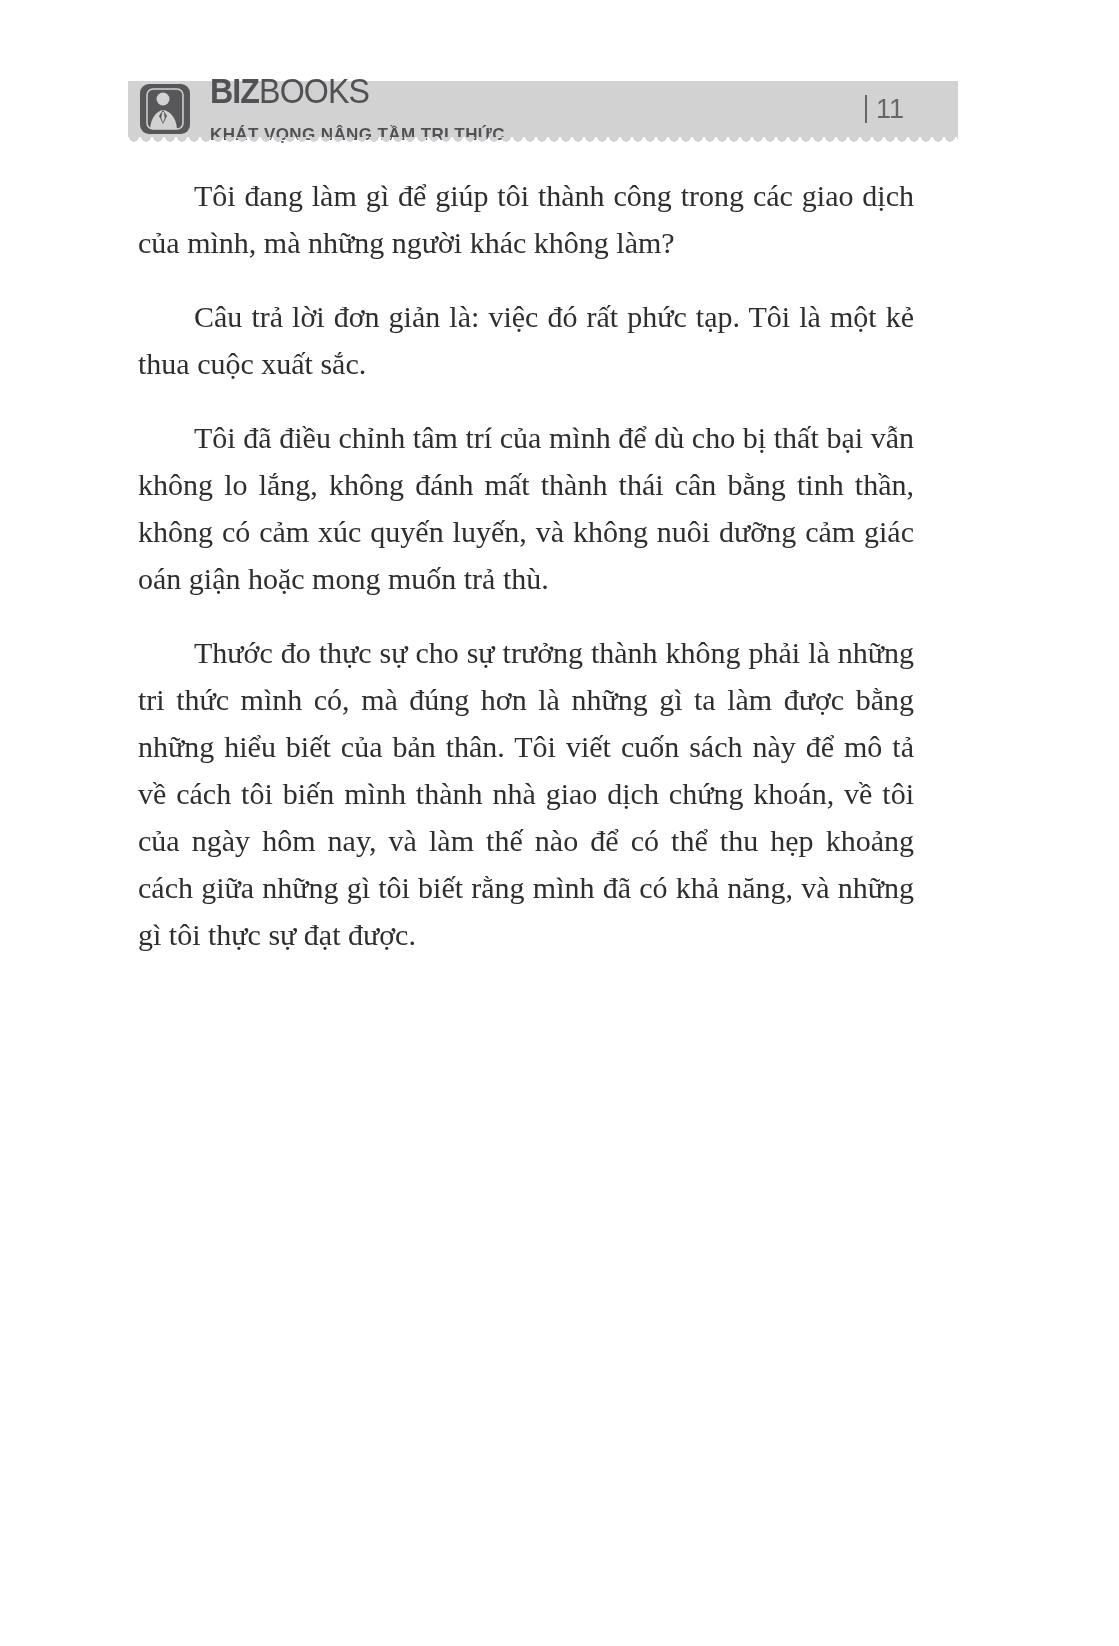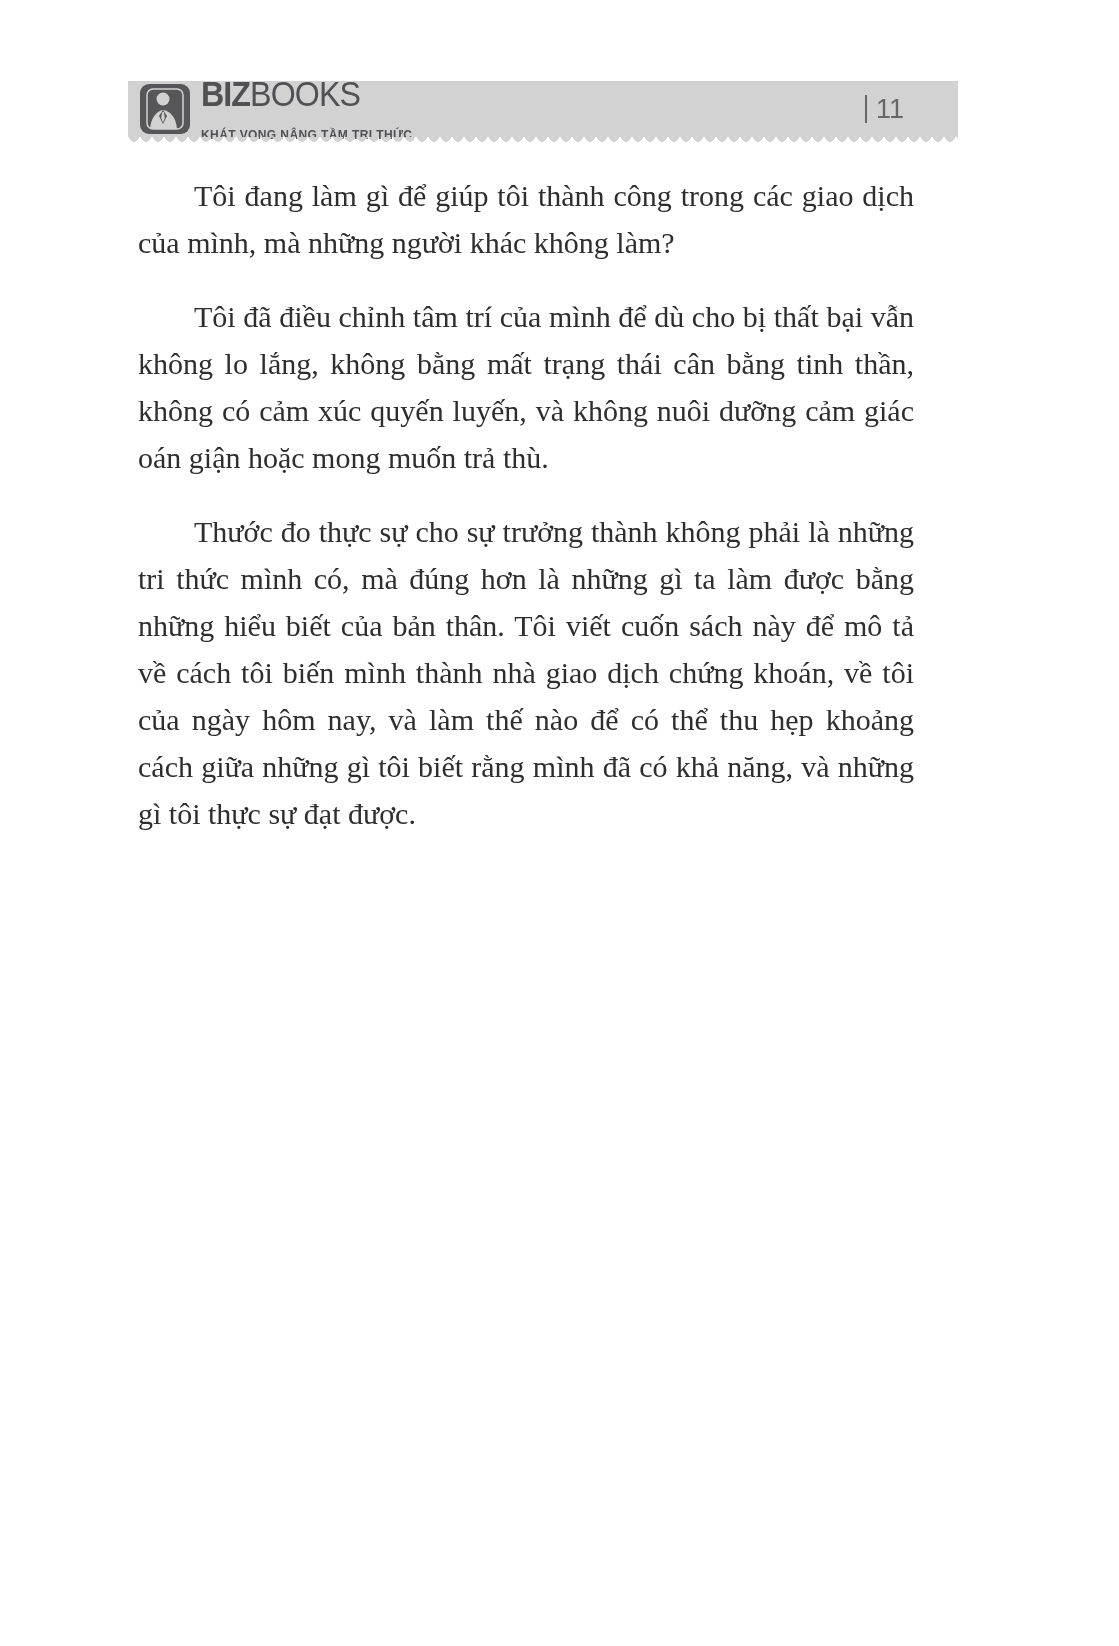--- a/index.html
+++ b/index.html
@@ -18,21 +18,21 @@
     box-sizing:border-box;
     padding:0 54px 0 12px;
   }
   .band-scallops{
     position:absolute;left:128px;top:137px;width:830px;height:9px;
     background-image:radial-gradient(circle at 6px 0px, #d2d2d2 4.5px, rgba(0,0,0,0) 5px);
     background-size:12px 9px;
     background-repeat:repeat-x;
   }
   .brand{
-    display:flex;align-items:center;gap:11px;
+    display:flex;align-items:center;gap:20px;
   }
   .logo-box{
     width:50px;height:50px;
     background:#57575a;
     border-radius:9px;
     display:flex;align-items:center;justify-content:center;
     flex-shrink:0;
   }
   .brand-text-col{display:flex;flex-direction:column;justify-content:center;}
   .brand-name{
@@ -40,21 +40,21 @@
     font-size:35px;line-height:34px;
     color:#515155;
     letter-spacing:-1px;
     transform:scaleX(.92);transform-origin:left center;
     white-space:nowrap;
   }
   .brand-name .bold{font-weight:bold;}
   .brand-name .light{font-weight:normal;}
   .brand-tagline{
     font-family:"Liberation Sans", sans-serif;
-    font-size:12px;font-weight:bold;
+    font-size:17px;font-weight:bold;
     letter-spacing:.4px;
     color:#515155;
     margin-top:17px;
     white-space:nowrap;
   }
   .page-num{
     display:flex;align-items:center;
     font-family:"Liberation Sans", sans-serif;
     font-size:27px;color:#67676a;
   }
@@ -97,15 +97,16 @@
   </div>
   <div class="page-num">
     <span class="bar"></span>
     <span>11</span>
   </div>
 </div>
 <div class="band-scallops"></div>
 
 <div class="page-text">
   <p class=""><span>Tôi đang làm gì để giúp tôi thành công trong các giao dịch của mình, mà những người khác không làm?</span></p>
-    <p class=""><span>Tôi đã điều chỉnh tâm trí của mình để dù cho bị thất bại vẫn không lo lắng, không bằng mất trạng thái cân bằng tinh thần, không có cảm xúc quyến luyến, và không nuôi dưỡng cảm giác oán giận hoặc mong muốn </span><span class="ital">trả thù.</span></p>
+    <p class=""><span>Câu trả lời đơn giản là: việc đó rất phức tạp. Tôi là một kẻ thua cuộc xuất sắc.</span></p>
+    <p class=""><span>Tôi đã điều chỉnh tâm trí của mình để dù cho bị thất bại vẫn không lo lắng, không đánh mất thành thái cân bằng tinh thần, không có cảm xúc quyến luyến, và không nuôi dưỡng cảm giác oán giận hoặc mong muốn </span><span class="ital">trả thù.</span></p>
     <p class=""><span>Thước đo thực sự cho sự trưởng thành không phải là những tri thức mình có, mà đúng hơn là những gì ta làm được bằng những hiểu biết của bản thân. Tôi viết cuốn sách này để mô tả về cách tôi biến mình thành nhà giao dịch chứng khoán, về tôi của ngày hôm nay, và làm thế nào để có thể thu hẹp khoảng cách giữa những gì tôi biết rằng mình đã có khả năng, và những gì tôi thực sự đạt được.</span></p>
 </div>
 
 </body></html>

